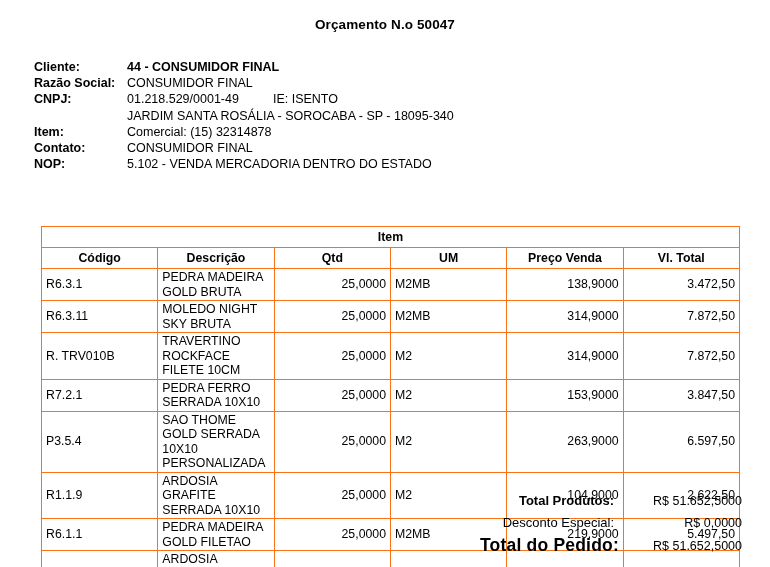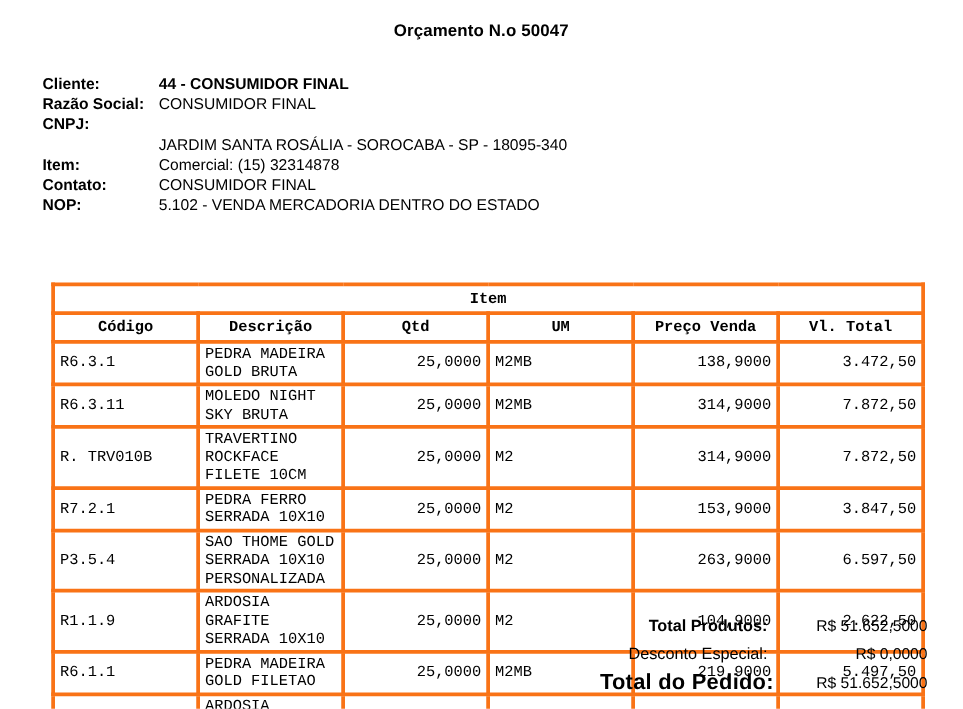--- a/index.html
+++ b/index.html
@@ -59,25 +59,24 @@
     position: absolute;
     top: 226px;
     left: 41px;
     width: 699px;
     border-collapse: collapse;
     table-layout: fixed;
     font-size: 12.3px;
   }
   .items-table th,
   .items-table td {
-    border: 3px solid #f97316;
+    border: 1px solid #f97316;
     padding: 1px 4px;
     vertical-align: middle;
     line-height: 14.5px;
-    font-family: Liberation Mono, monospace;
   }
   .items-table th {
     font-weight: bold;
     text-align: center;
     height: 18px;
   }
   .th-group {
     text-align: center !important;
   }
   th.col-codigo, th.col-descricao { text-align: center; }
@@ -147,20 +146,21 @@
     <div class="info-row">
       <div class="info-label">Cliente:</div>
       <div class="info-value bold">44 - CONSUMIDOR FINAL</div>
     </div>
     <div class="info-row">
       <div class="info-label">Razão Social:</div>
       <div class="info-value">CONSUMIDOR FINAL</div>
     </div>
     <div class="info-row">
       <div class="info-label">CNPJ:</div>
+      <div class="info-value"><span>01.218.529/0001-49</span><span class="ie-gap"></span><span>IE:  ISENTO</span></div>
     </div>
     <div class="info-row">
       <div class="info-label"></div>
       <div class="info-value">JARDIM SANTA ROSÁLIA - SOROCABA - SP - 18095-340</div>
     </div>
     <div class="info-row">
       <div class="info-label">Item:</div>
       <div class="info-value">Comercial: (15) 32314878</div>
     </div>
     <div class="info-row">

